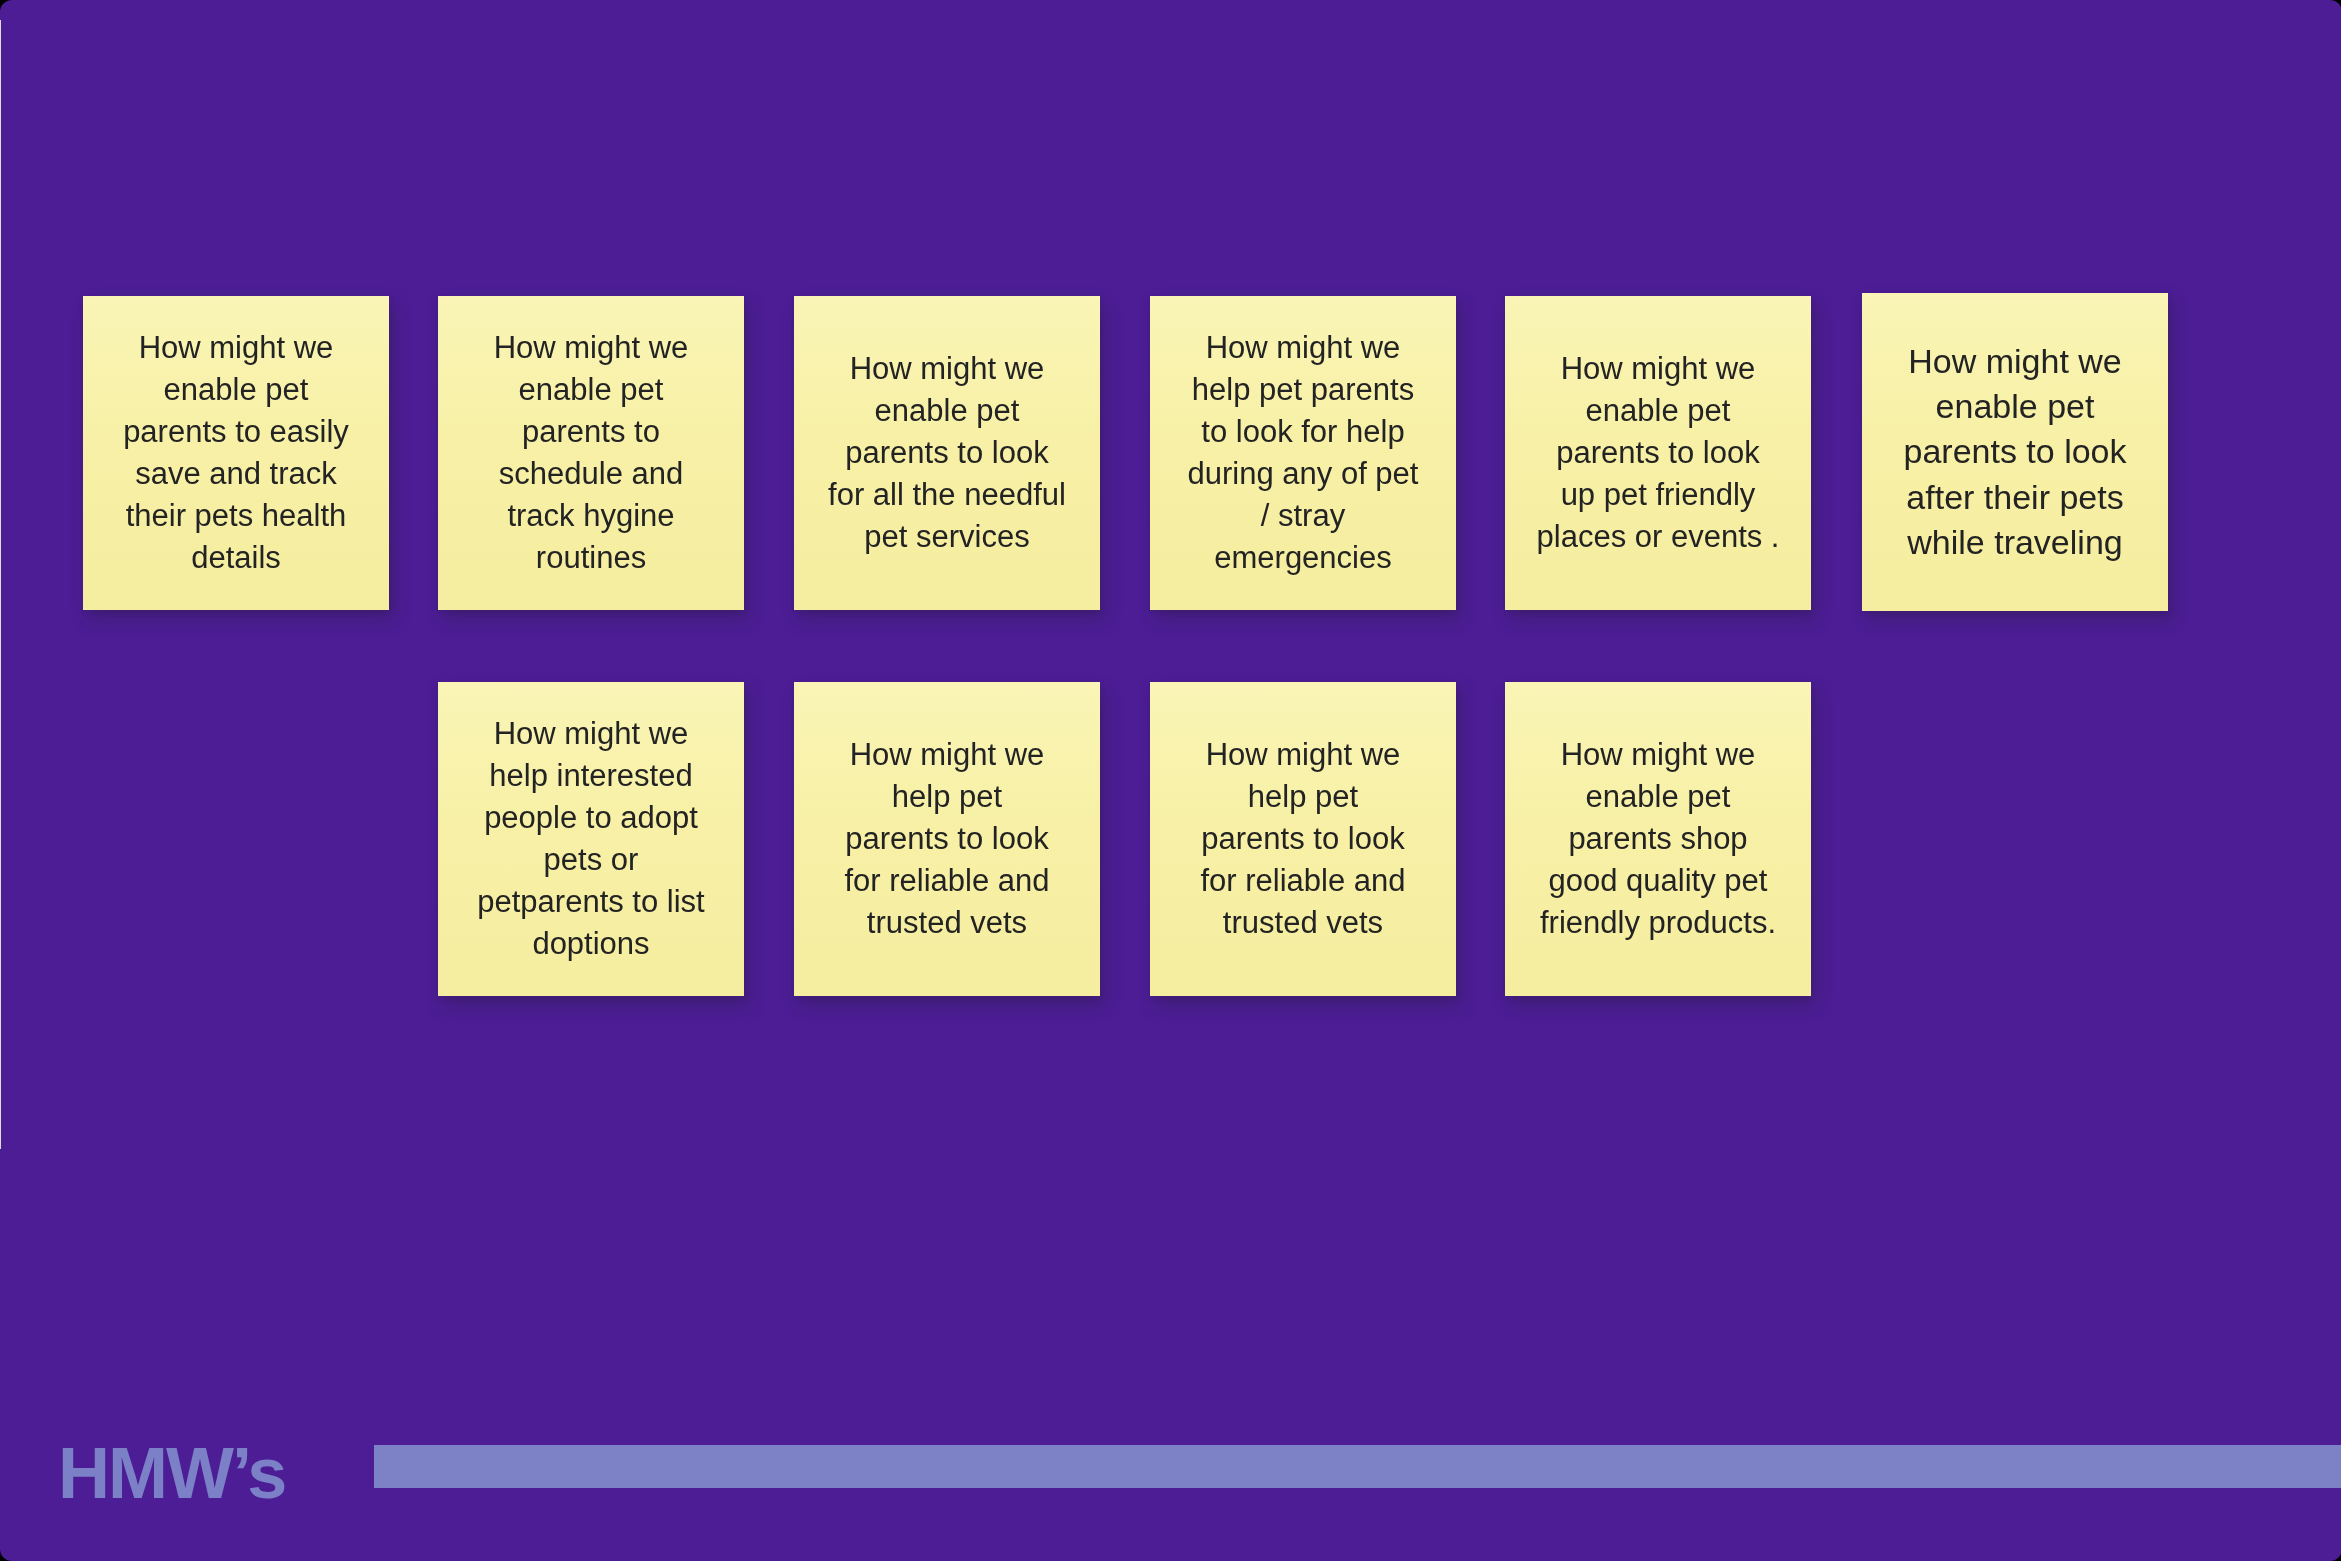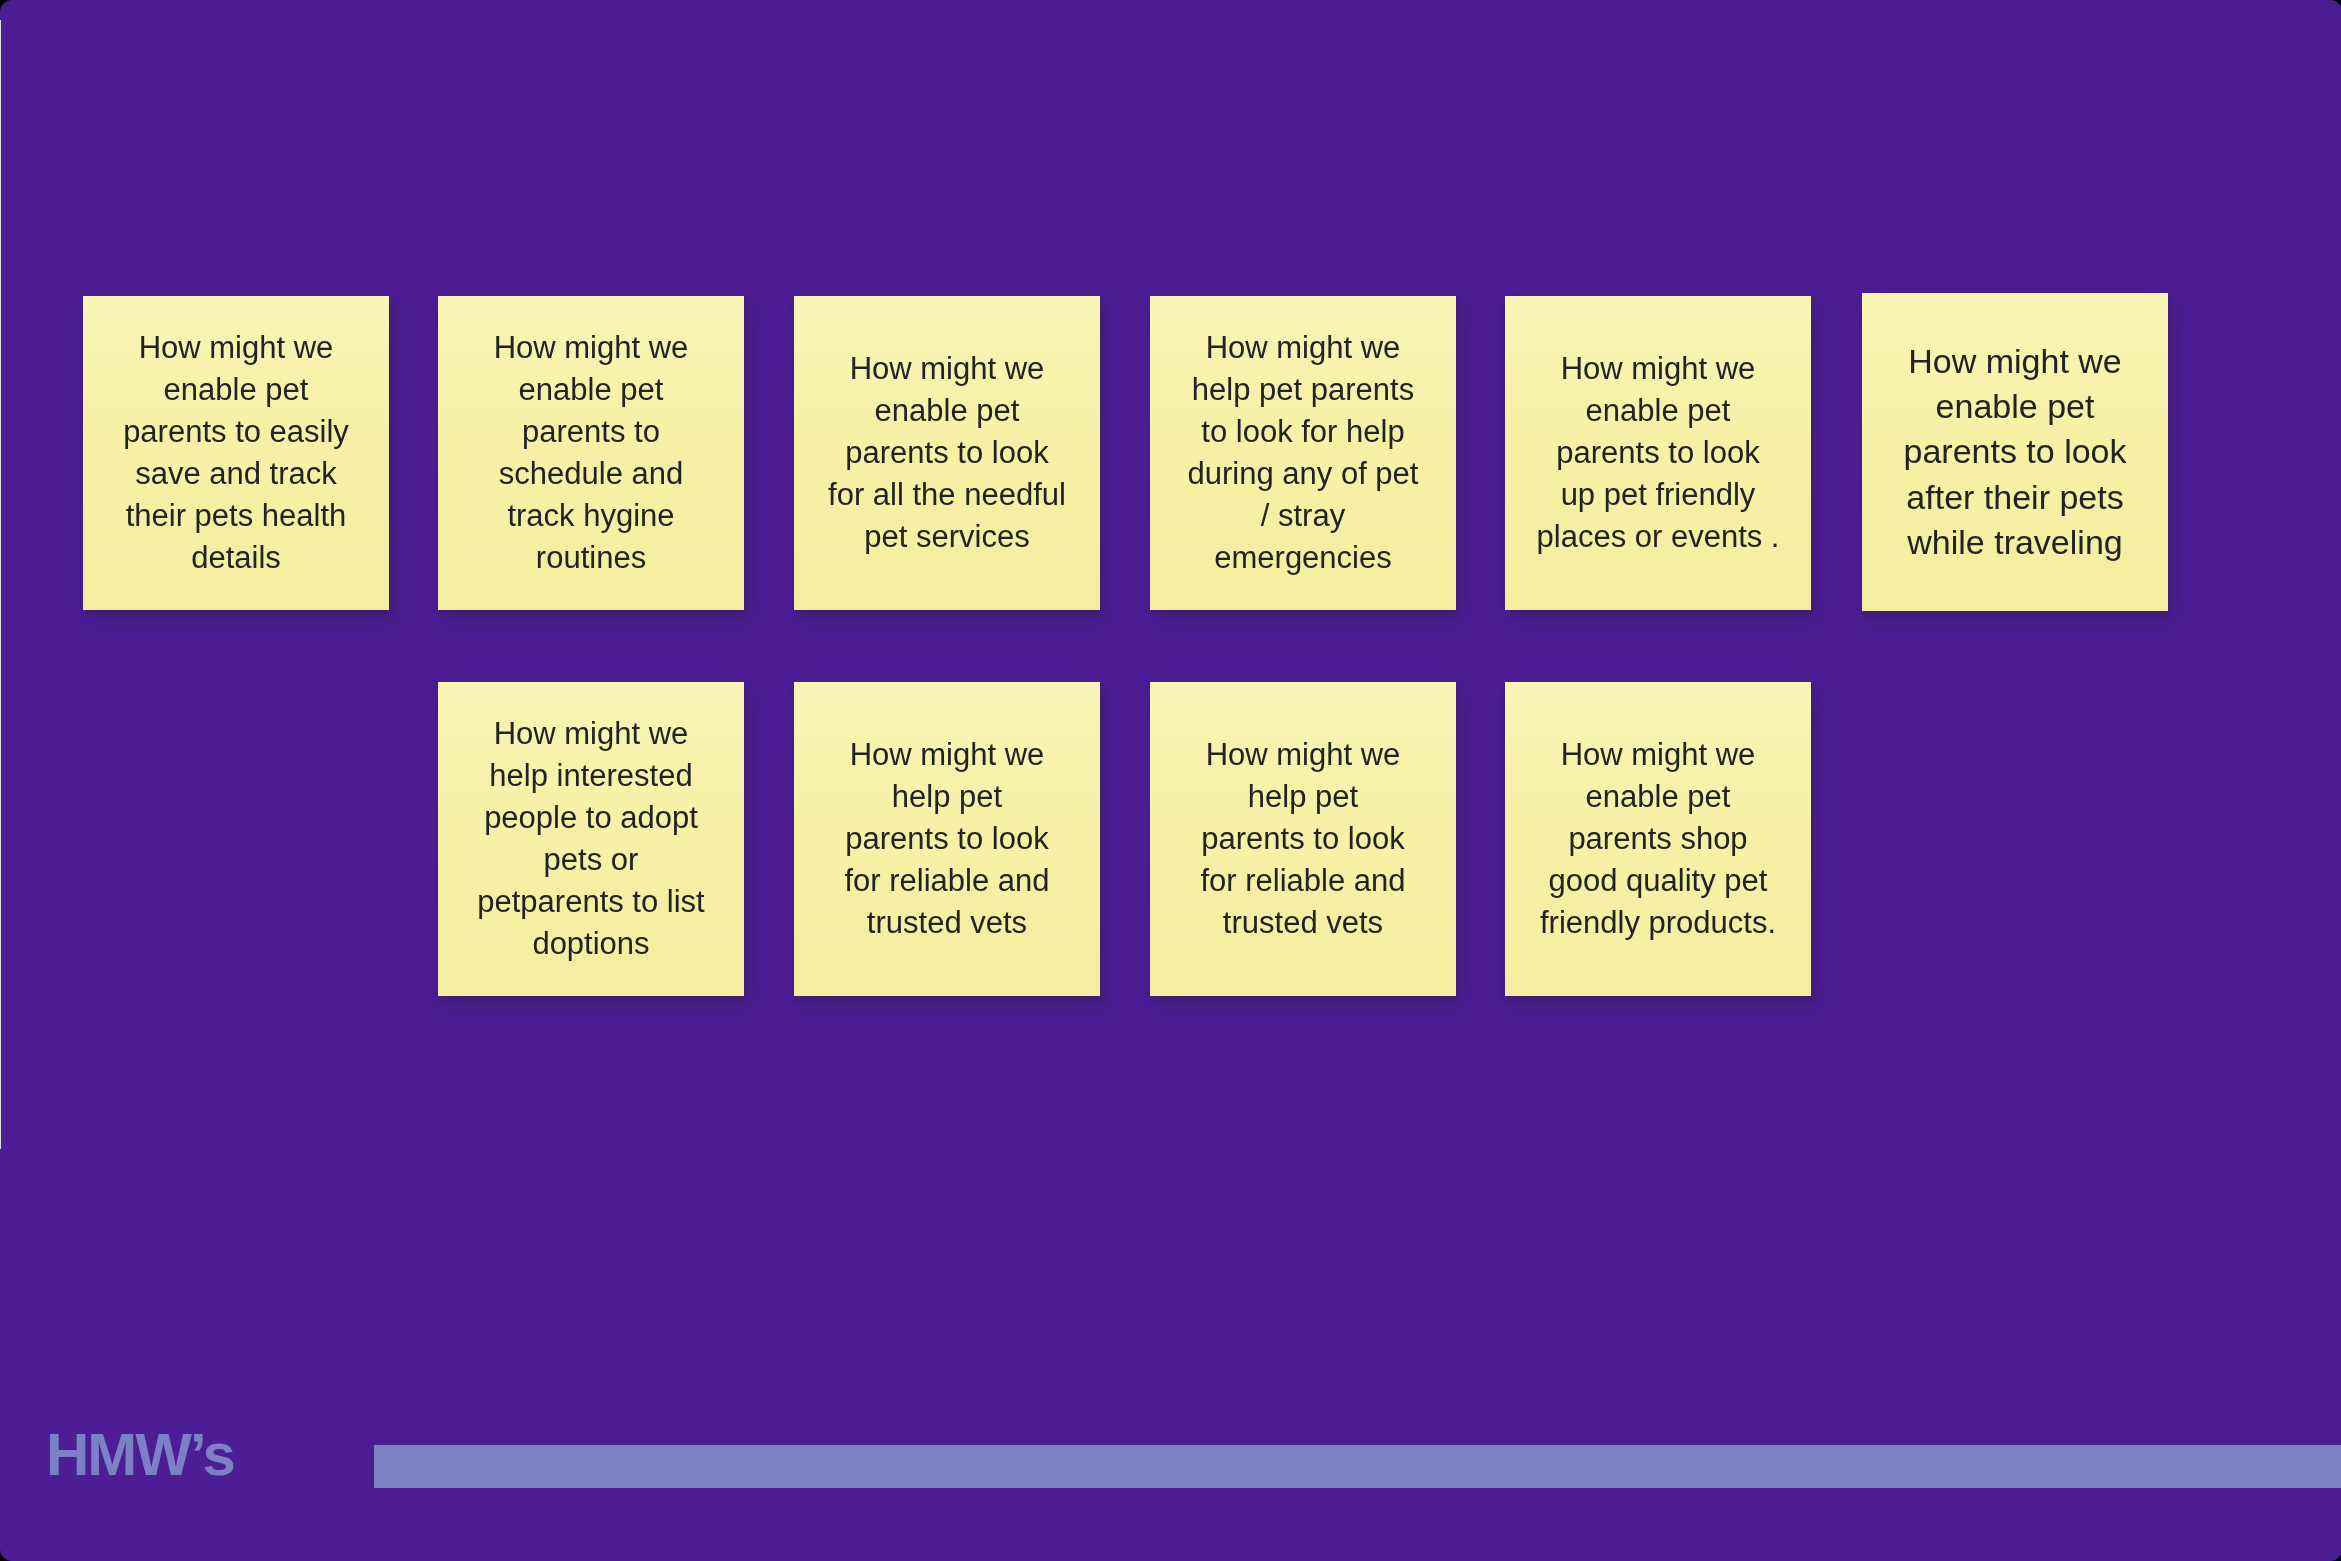--- a/index.html
+++ b/index.html
@@ -49,22 +49,22 @@
     padding: 0 15.6px;
   }
   .note--lg .note-text {
     font-size: 34px;
     line-height: 1.33;
   }
   .board-title {
     position: absolute;
     left: 46px;
     top: 1420px;
-    margin: 0;
-    font-size: 60px;
+    margin: 12px;
+    font-size: 72px;
     font-weight: 800;
     letter-spacing: -2px;
     color: #7b80c7;
   }
   .title-bar {
     position: absolute;
     left: 374px;
     top: 1445px;
     width: 1968px;
     height: 43px;

